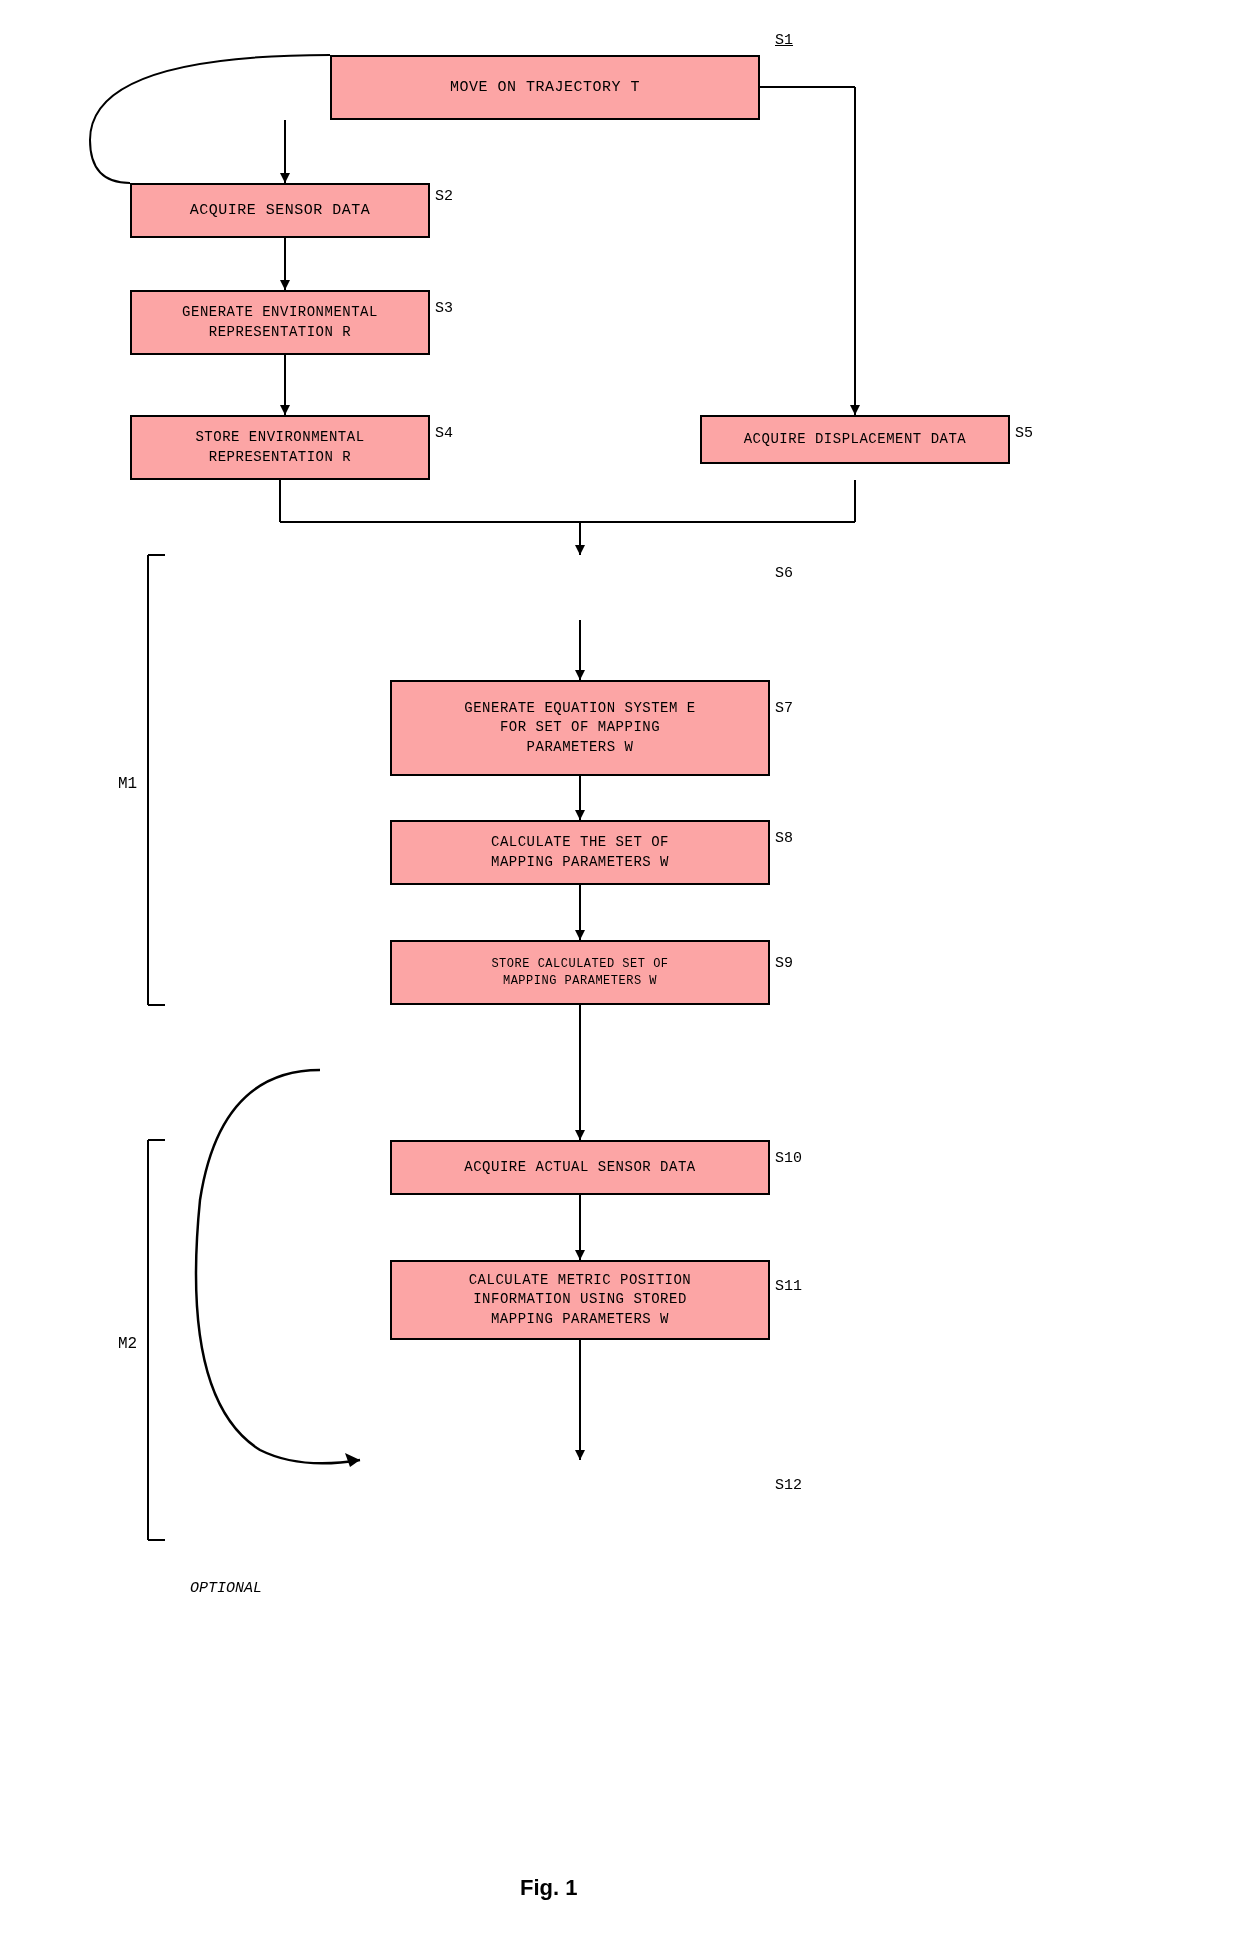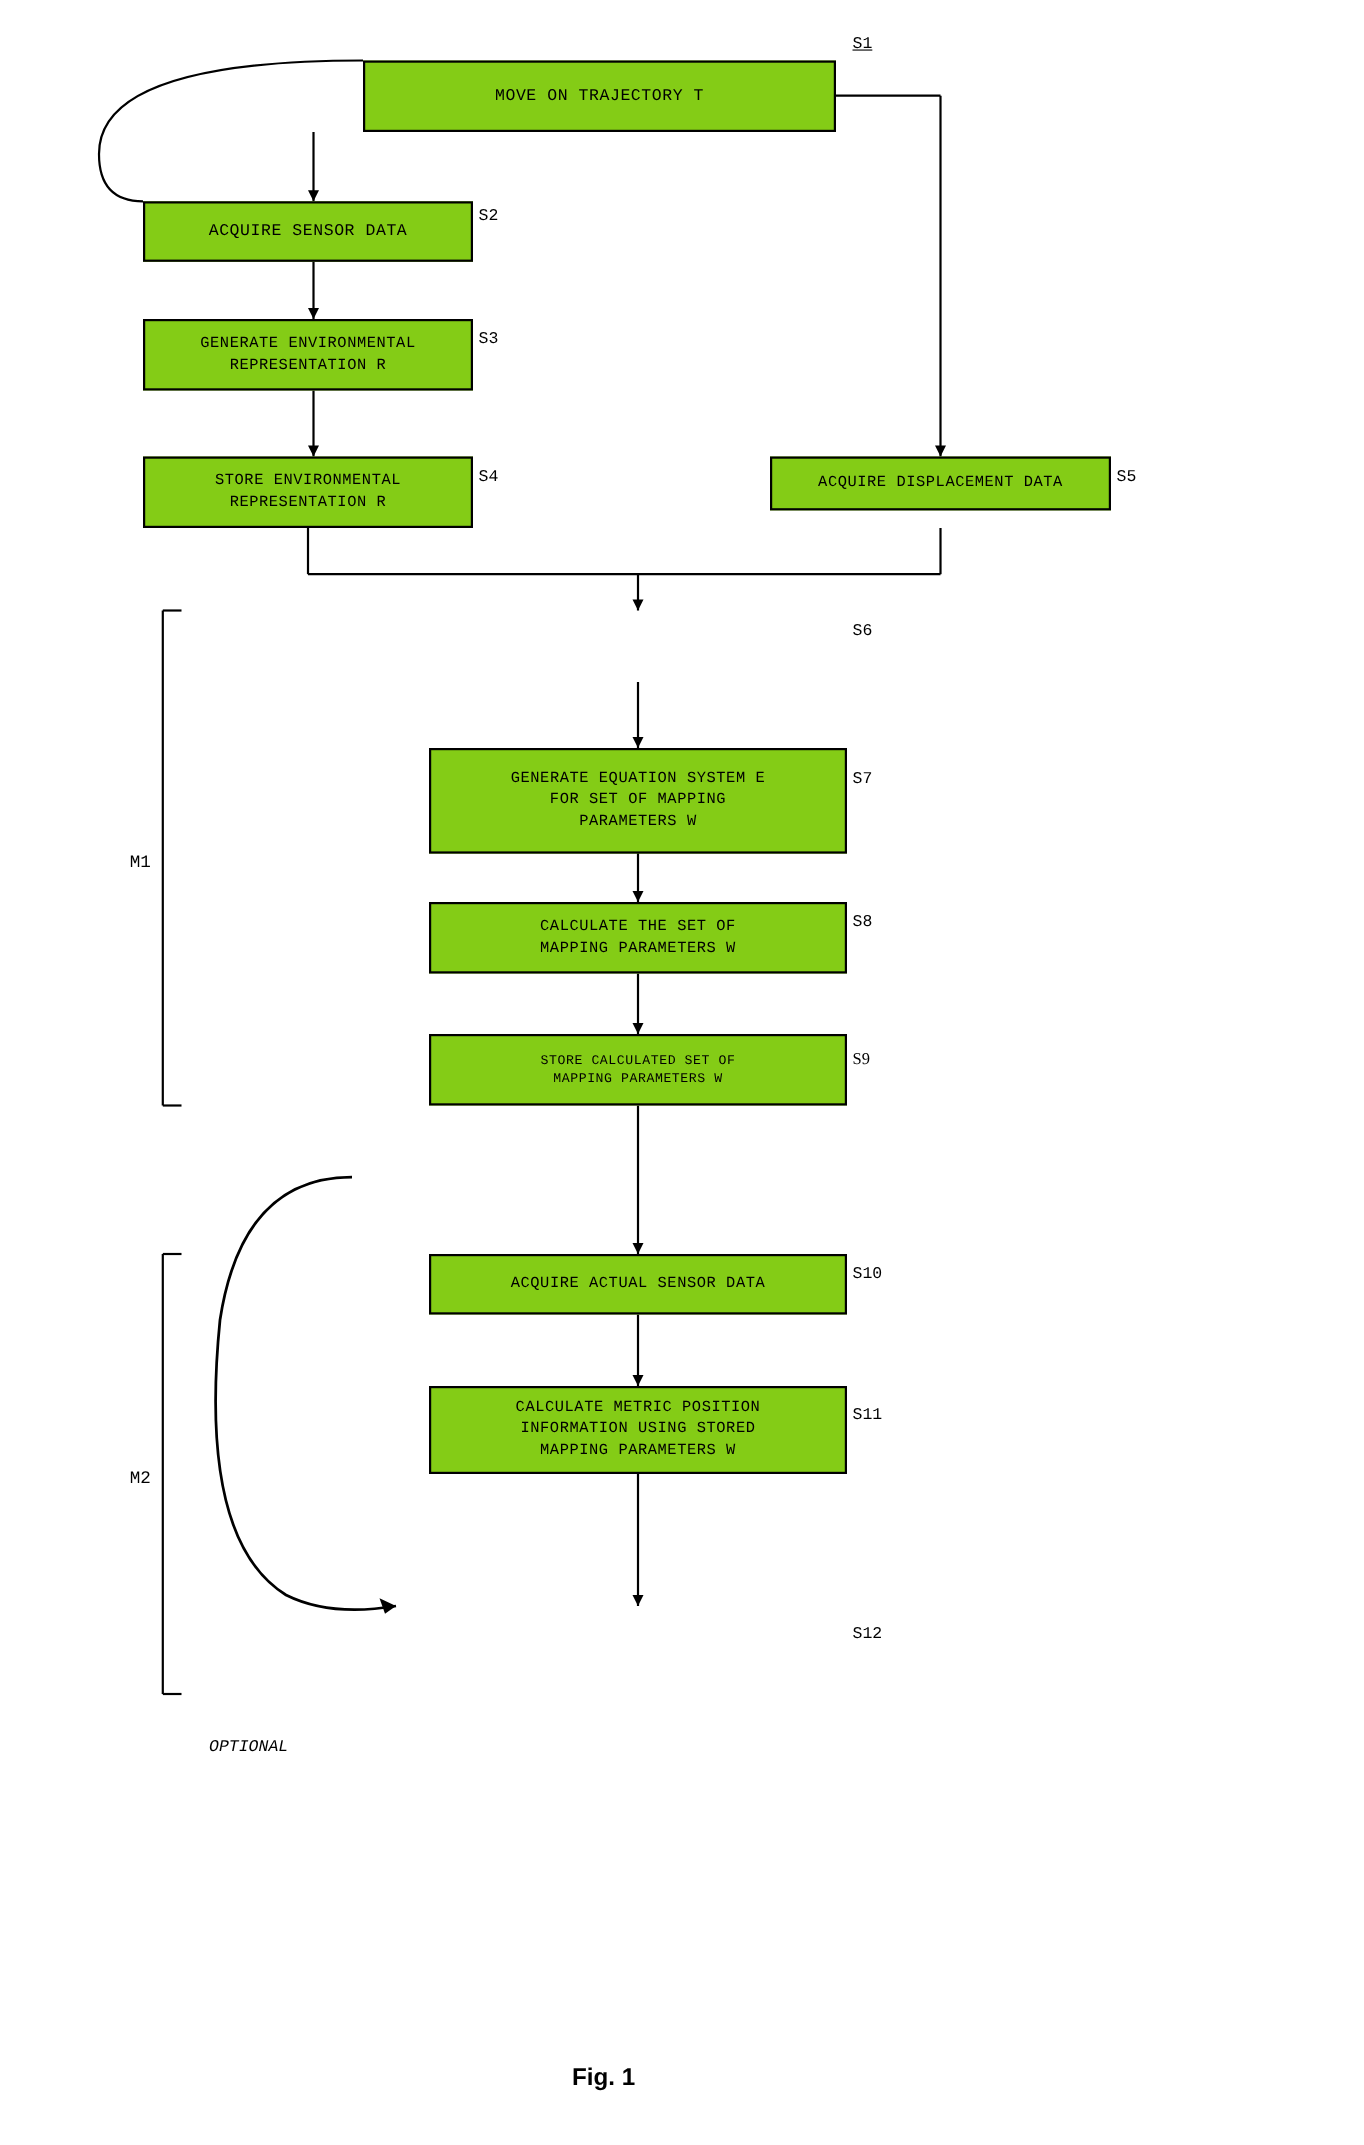--- a/index.html
+++ b/index.html
@@ -20,21 +20,21 @@
       position: absolute;
       border: 2px solid #000;
       display: flex;
       align-items: center;
       justify-content: center;
       text-align: center;
       font-size: 15px;
       font-family: 'Courier New', Courier, monospace;
       letter-spacing: 0.5px;
       line-height: 1.4;
-      background: #84cc16;
+      background: #fca5a5;
       padding: 20px 12px;
     }
     .fig-label {
       position: absolute;
       font-size: 20px;
       font-weight: bold;
       font-family: Arial, sans-serif;
       text-align: center;
     }
     .step-label {
@@ -158,21 +158,21 @@
 
 
   <div class="step-label" style="left:775px; top:32px;text-decoration:underline;">S1</div>
   <div class="step-label" style="left:435px; top:188px;">S2</div>
   <div class="step-label" style="left:435px; top:300px;">S3</div>
   <div class="step-label" style="left:435px; top:425px;">S4</div>
   <div class="step-label" style="left:1015px; top:425px;">S5</div>
   <div class="step-label" style="left:775px; top:565px;">S6</div>
   <div class="step-label" style="left:775px; top:700px;">S7</div>
   <div class="step-label" style="left:775px; top:830px;">S8</div>
-  <div class="step-label" style="left:775px; top:955px;font-family:Liberation Serif, serif;">S9</div>
+  <div class="step-label" style="left:775px; top:955px;">S9</div>
   <div class="step-label" style="left:775px; top:1150px;">S10</div>
   <div class="step-label" style="left:775px; top:1278px;">S11</div>
   <div class="step-label" style="left:775px; top:1477px;">S12</div>
 
   <div class="step-label" style="left:118px; top:775px; font-size:16px;">M1</div>
   <div class="step-label" style="left:118px; top:1335px; font-size:16px;">M2</div>
 
   <div class="brace-label" style="left:190px; top:1580px; font-size:15px; font-style:italic;">OPTIONAL</div>
 
   <div class="fig-label" style="left:520px; top:1875px; font-size:22px;">Fig. 1</div>

